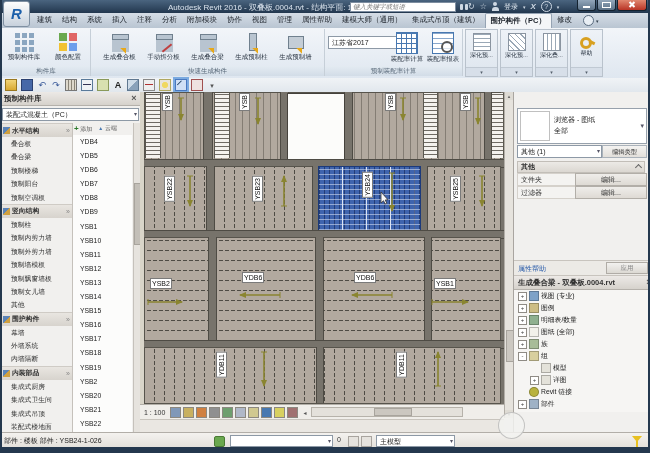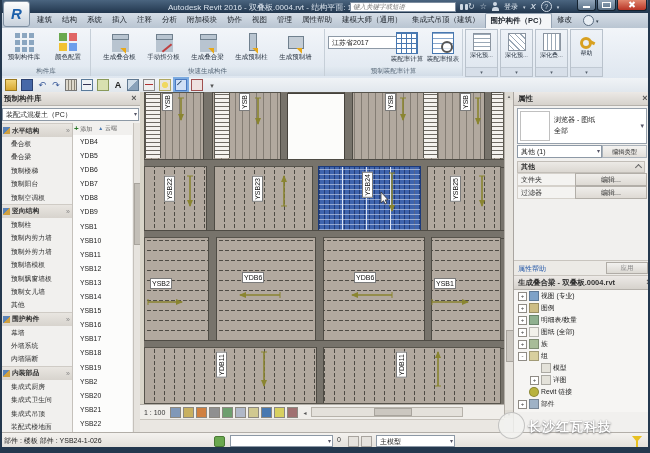--- a/index.html
+++ b/index.html
@@ -566,24 +566,20 @@
       <div class="canvasstrip"></div>
     </div>
 
     <div class="vscroll">
       <span class="vsarrow" style="top:0">▴</span>
       <div class="vsthumb"></div>
       <span class="vsarrow" style="bottom:0">▾</span>
     </div>
 
     <div class="rp">
-      <div class="phead">
-        <span>属性</span>
-        <span class="phx"></span>
-      </div>
       <div class="typesel">
         <span class="tprev"></span>
         <span class="ttext">
           <span>浏览器 - 图纸</span><br>
           <span>全部</span>
         </span>
         <span class="tcaret">▾</span>
       </div>
       <div class="combo inst">其他 (1)</div>
       <div class="edittype">编辑类型</div>
@@ -670,19 +666,18 @@
     <span class="sbfiltericon"></span>
     <span class="sbcount">0</span>
     <span class="sbico" style="left:348px"></span>
     <span class="sbico" style="left:361px"></span>
     <span class="combo sbcombo2">主模型</span>
     <span class="funnel"></span>
   </div>
 
   <div class="watermark">
     <span class="wmcircle"></span>
-    <span class="wmtext">长沙红瓦科技</span>
   </div>
 
   <div class="bottomstrip"></div>
   <div class="edge" style="left:0"></div>
   <div class="edge" style="right:0"></div>
 </div>
 
 </body></html>

